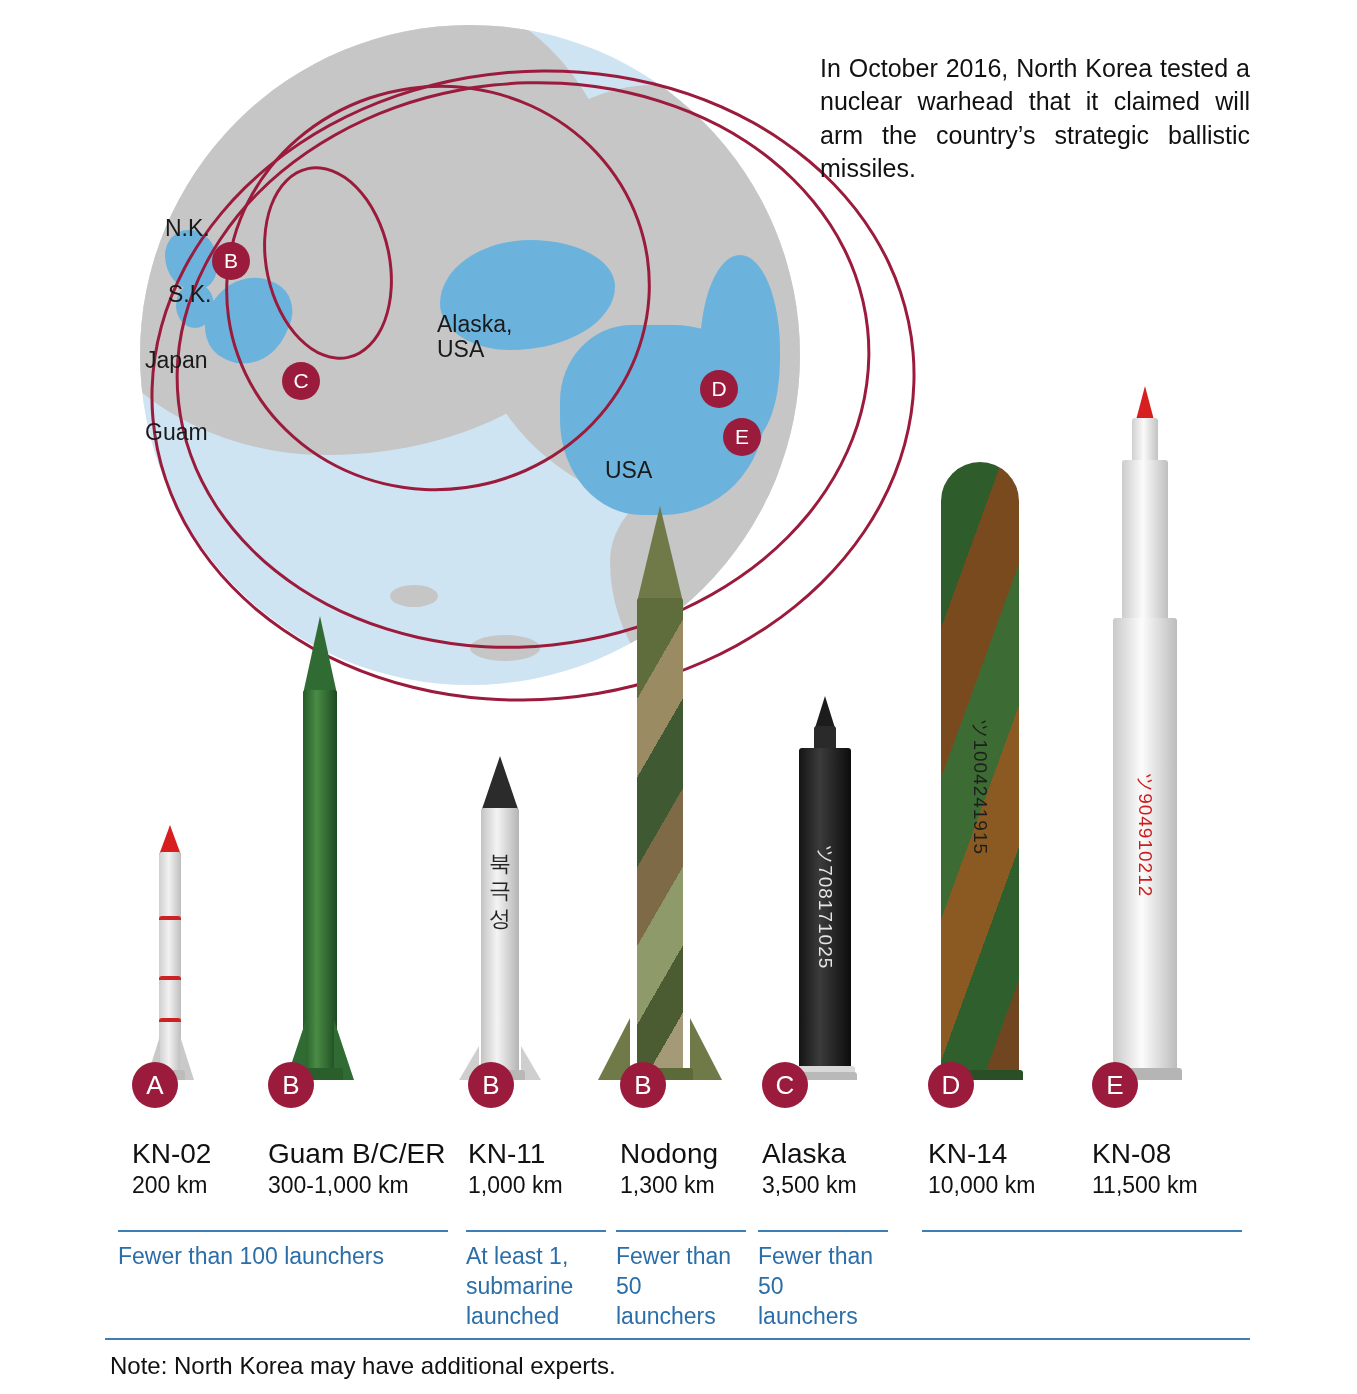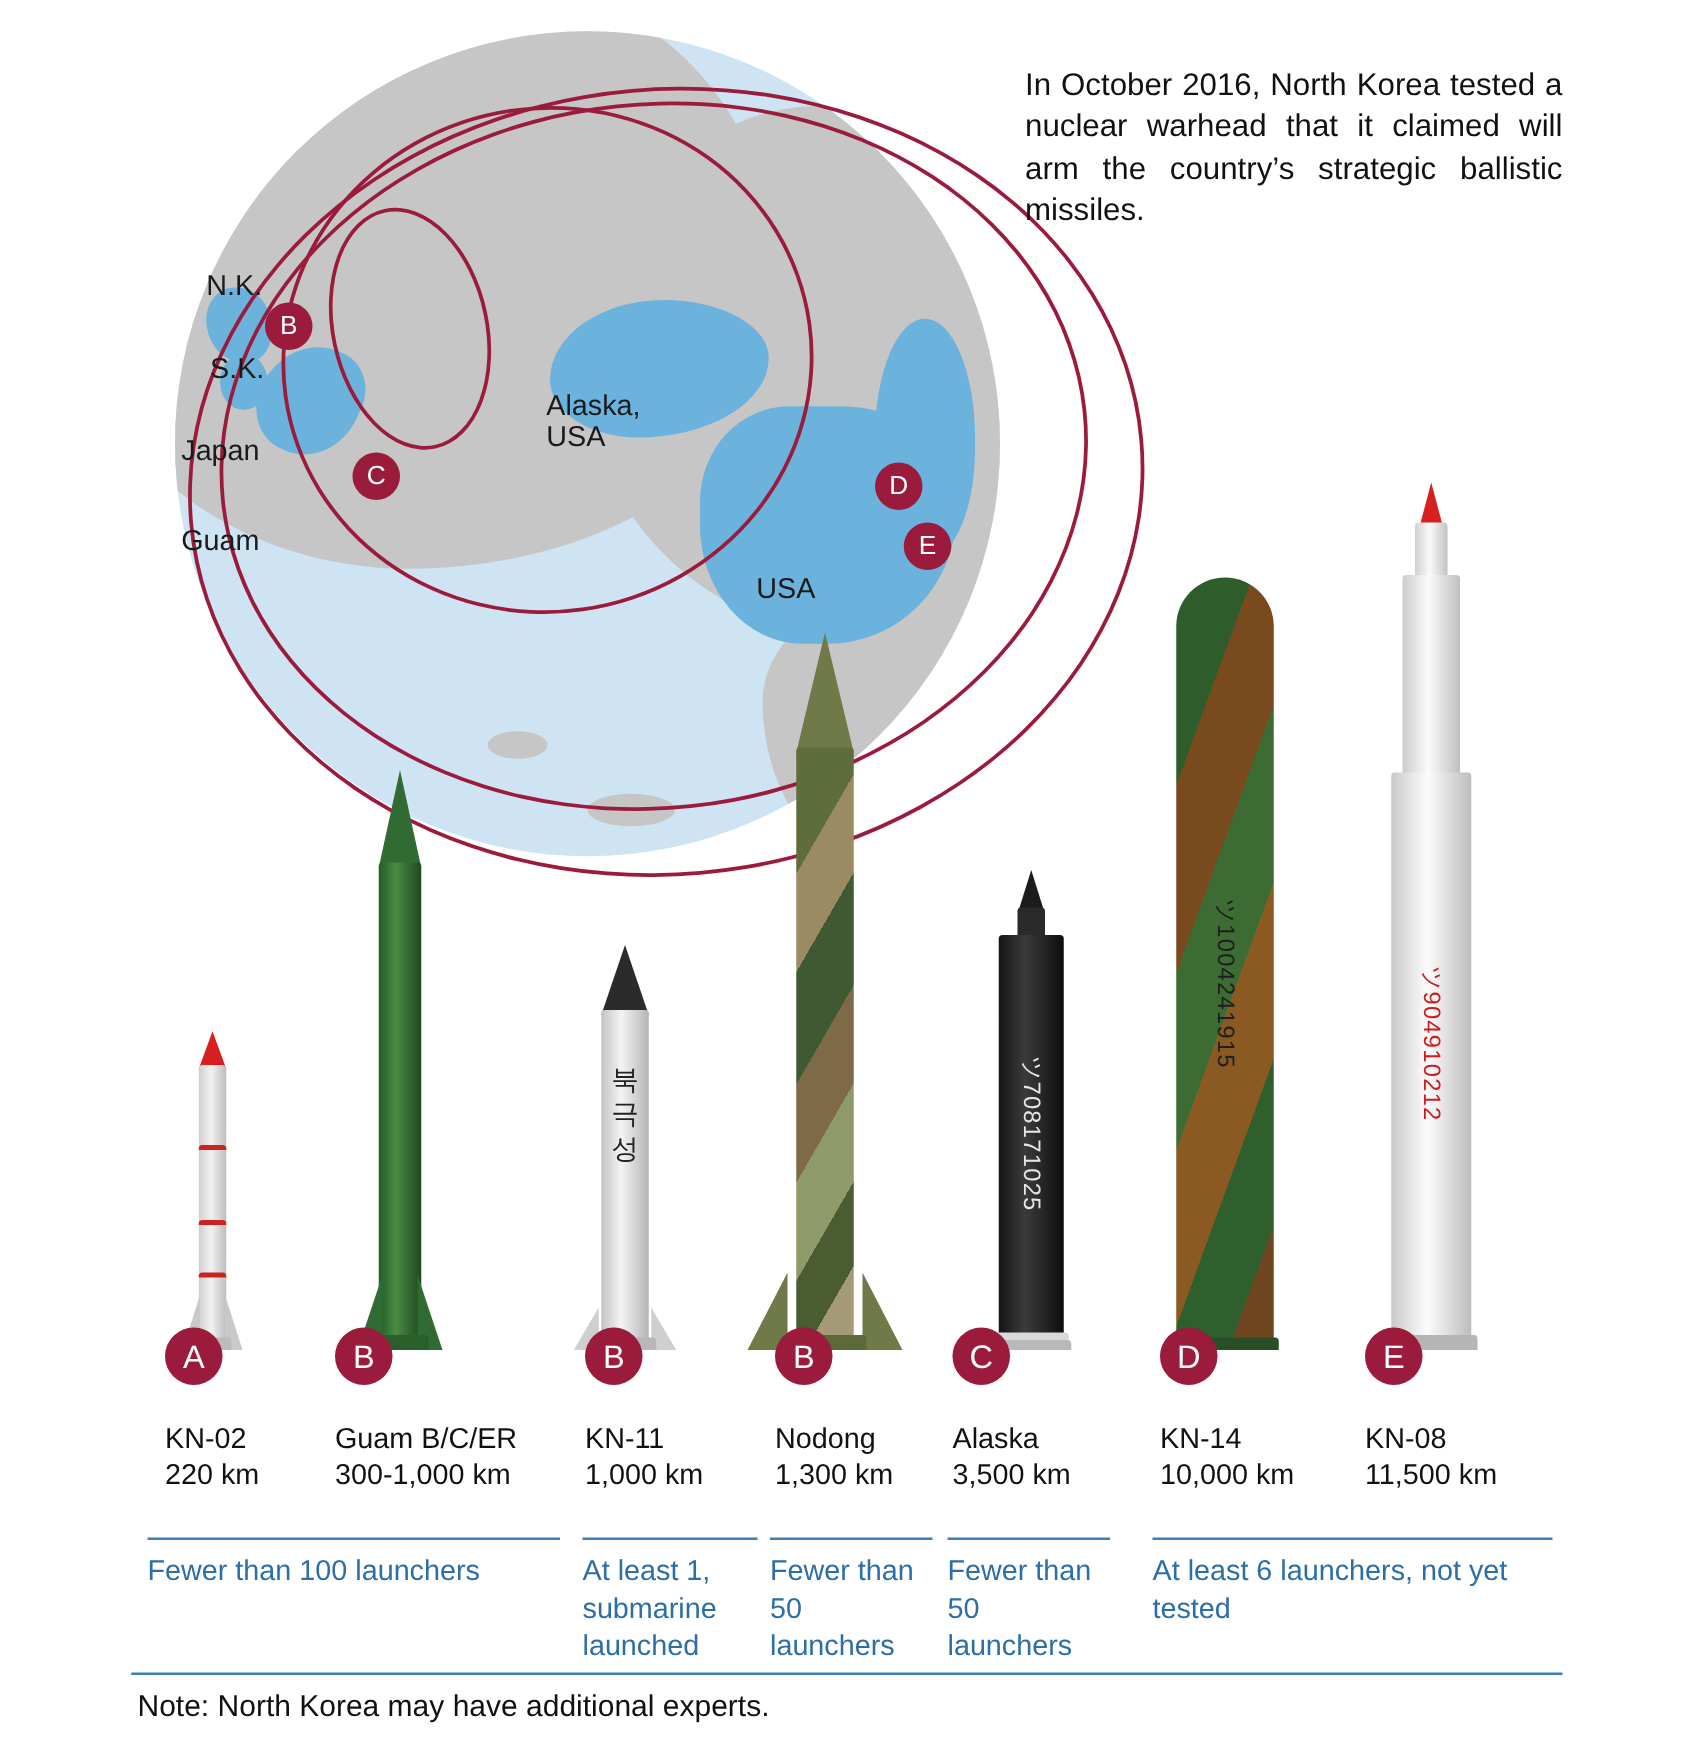--- a/index.html
+++ b/index.html
@@ -232,21 +232,21 @@
     background: #9b1b3c;
     color: #fff;
     font-size: 26px;
     display: flex;
     align-items: center;
     justify-content: center;
     margin-left: 0;
   }
   .legend-name {
     margin-top: 28px;
-    font-size: 23px;
+    font-size: 28px;
     color: #111;
     line-height: 1.25;
     white-space: nowrap;
   }
   .legend-range {
     font-size: 23px;
     color: #111;
     line-height: 1.25;
     white-space: nowrap;
   }
@@ -394,21 +394,21 @@
       <div class="body" style="width:74px;height:12px;background:#b5b5b5;"></div>
     </div>
   </div>
 </div>
 
 <div id="legend">
 
   <div class="legend-col" style="left:132px; width:130px;">
     <div class="badge">A</div>
     <div class="legend-name">KN-02</div>
-    <div class="legend-range">220 km</div>
+    <div class="legend-range">200 km</div>
   </div>
 
   <div class="legend-col" style="left:268px; width:170px;">
     <div class="badge">B</div>
     <div class="legend-name">Guam B/C/ER</div>
     <div class="legend-range">300-1,000 km</div>
   </div>
 
   <div class="legend-col" style="left:468px; width:130px;">
     <div class="badge">B</div>
@@ -455,18 +455,17 @@
     <div class="legend-note">Fewer than 50 launchers</div>
   </div>
 
   <div class="legend-col" style="left:758px; top:158px; width:130px;">
     <div class="legend-rule"></div>
     <div class="legend-note">Fewer than 50 launchers</div>
   </div>
 
   <div class="legend-col" style="left:922px; top:158px; width:320px;">
     <div class="legend-rule"></div>
-    <div class="legend-note">At least 6 launchers, not yet tested</div>
   </div>
 </div>
 
 <div id="bottom-rule"></div>
 <div id="footnote">Note: North Korea may have additional experts.</div>
 
 </body></html>

